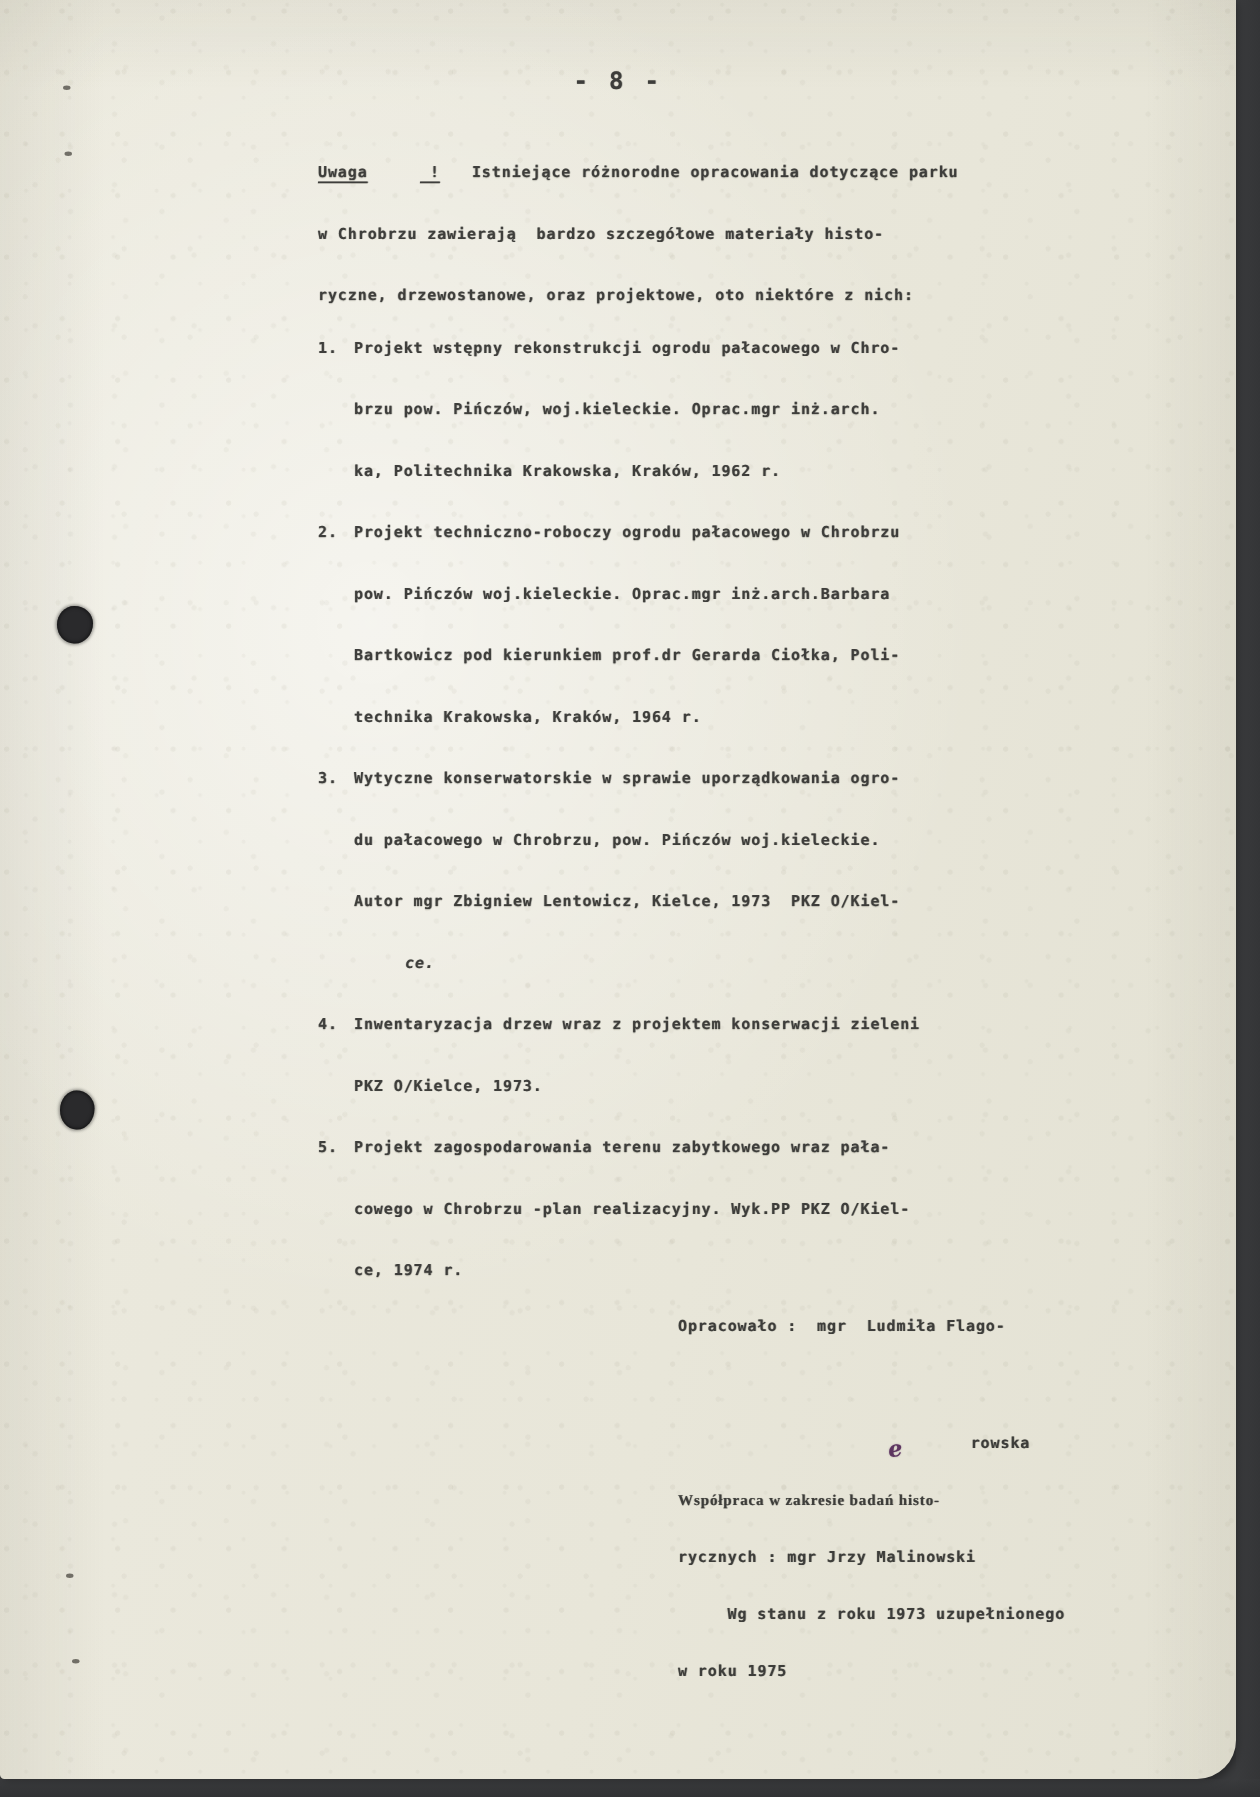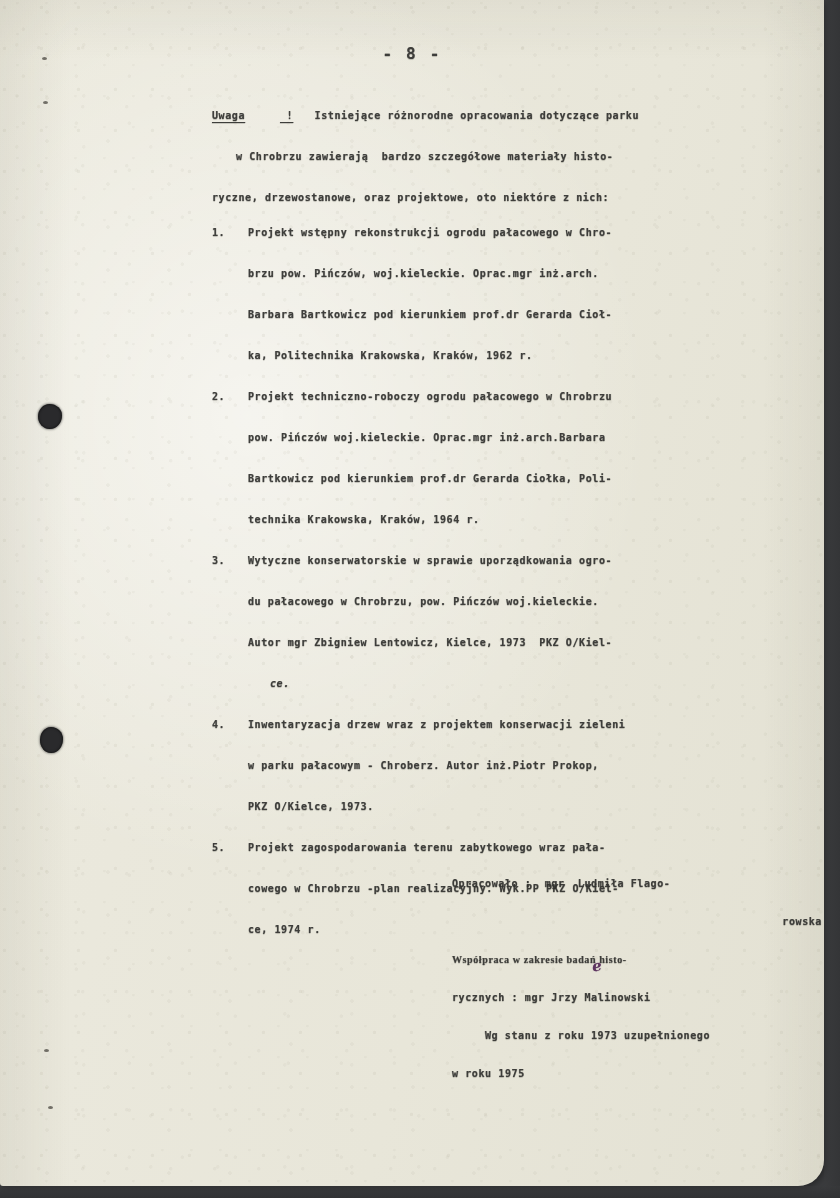--- a/index.html
+++ b/index.html
@@ -121,43 +121,44 @@
     height: 41px;
     white-space: pre;
   }
   .ref-num {
     position: absolute;
     left: 0;
     top: 0;
   }
   .ref-text {
     position: absolute;
-    left: 36px;
+    left: 24px;
     top: 0;
   }
   .ref-text.deep {
     left: 58px;
     font-style: italic;
   }
 
   
   #sign-block {
     position: absolute;
     left: 452px;
     top: 872px;
     width: 370px;
   }
   #sign-block .sline {
     position: relative;
     height: 38px;
     white-space: pre;
   }
   .sline.center {
-    text-align: right;
+    text-align: center;
     padding-left: 60px;
+    margin-top: 40px;
   }
 
   
   #ink-correction {
     position: absolute;
     left: 592px;
     top: 957px;
     color: #5d3560;
     font-family: "DejaVu Serif", "Liberation Serif", serif;
     font-style: italic;
@@ -214,49 +215,47 @@
 
     <div class="typed" id="page-number">- 8 -</div>
 
     <div id="intro-block">
       <div class="line">
         <span class="typed uline" style="left:0;top:0;">Uwaga</span>
         <span class="typed uline" style="left:68px;top:0;"> !</span>
         <span class="typed" style="left:96px;top:0;"> Istniejące różnorodne opracowania dotyczące parku</span>
       </div>
       <div class="line">
-        <span class="typed" style="left:0;top:0;margin-left:24px;">w Chrobrzu zawierają  bardzo szczegółowe materiały histo-</span>
+        <span class="typed" style="left:0;top:0;">w Chrobrzu zawierają  bardzo szczegółowe materiały histo-</span>
       </div>
       <div class="line">
         <span class="typed" style="left:0;top:0;">ryczne, drzewostanowe, oraz projektowe, oto niektóre z nich:</span>
       </div>
     </div>
 
     <div id="ref-list">
         <div class="ref-item">
           <div class="ref-row"><span class="typed ref-num">1.</span><span class="typed ref-text">Projekt wstępny rekonstrukcji ogrodu pałacowego w Chro-</span></div>
           <div class="ref-row"><span class="typed ref-text">brzu pow. Pińczów, woj.kieleckie. Oprac.mgr inż.arch.</span></div>
-          <div class="ref-row"><span class="typed ref-text">Barbara Bartkowicz pod kierunkiem prof.dr Gerarda Cioł-</span></div>
           <div class="ref-row"><span class="typed ref-text">ka, Politechnika Krakowska, Kraków, 1962 r.</span></div>
         </div>
         <div class="ref-item">
           <div class="ref-row"><span class="typed ref-num">2.</span><span class="typed ref-text">Projekt techniczno-roboczy ogrodu pałacowego w Chrobrzu</span></div>
           <div class="ref-row"><span class="typed ref-text">pow. Pińczów woj.kieleckie. Oprac.mgr inż.arch.Barbara</span></div>
           <div class="ref-row"><span class="typed ref-text">Bartkowicz pod kierunkiem prof.dr Gerarda Ciołka, Poli-</span></div>
           <div class="ref-row"><span class="typed ref-text">technika Krakowska, Kraków, 1964 r.</span></div>
         </div>
         <div class="ref-item">
           <div class="ref-row"><span class="typed ref-num">3.</span><span class="typed ref-text">Wytyczne konserwatorskie w sprawie uporządkowania ogro-</span></div>
           <div class="ref-row"><span class="typed ref-text">du pałacowego w Chrobrzu, pow. Pińczów woj.kieleckie.</span></div>
           <div class="ref-row"><span class="typed ref-text">Autor mgr Zbigniew Lentowicz, Kielce, 1973  PKZ O/Kiel-</span></div>
           <div class="ref-row"><span class="typed ref-text deep">ce.</span></div>
         </div>
         <div class="ref-item">
           <div class="ref-row"><span class="typed ref-num">4.</span><span class="typed ref-text">Inwentaryzacja drzew wraz z projektem konserwacji zieleni</span></div>
-          <div class="ref-row"><span class="typed ref-text">w parku pałacowym - Chroberz. Autor inż.Piotr Prokop,</span></div>
           <div class="ref-row"><span class="typed ref-text">PKZ O/Kielce, 1973.</span></div>
         </div>
         <div class="ref-item">
           <div class="ref-row"><span class="typed ref-num">5.</span><span class="typed ref-text">Projekt zagospodarowania terenu zabytkowego wraz pała-</span></div>
           <div class="ref-row"><span class="typed ref-text">cowego w Chrobrzu -plan realizacyjny. Wyk.PP PKZ O/Kiel-</span></div>
           <div class="ref-row"><span class="typed ref-text">ce, 1974 r.</span></div>
         </div>
       </div>
 
     <div id="sign-block">

